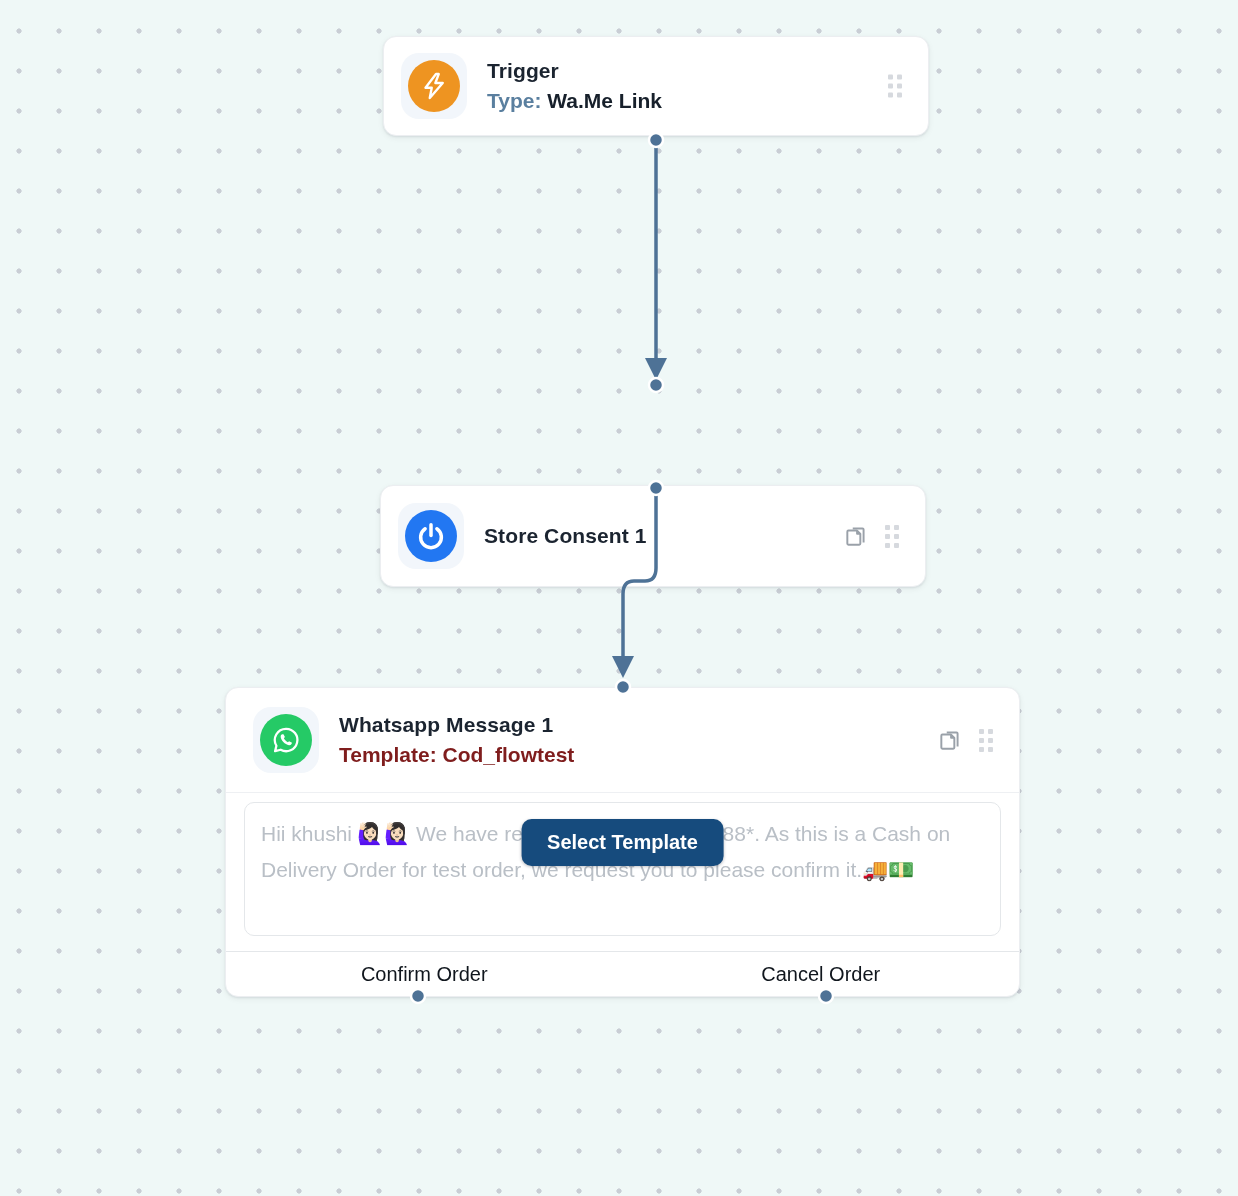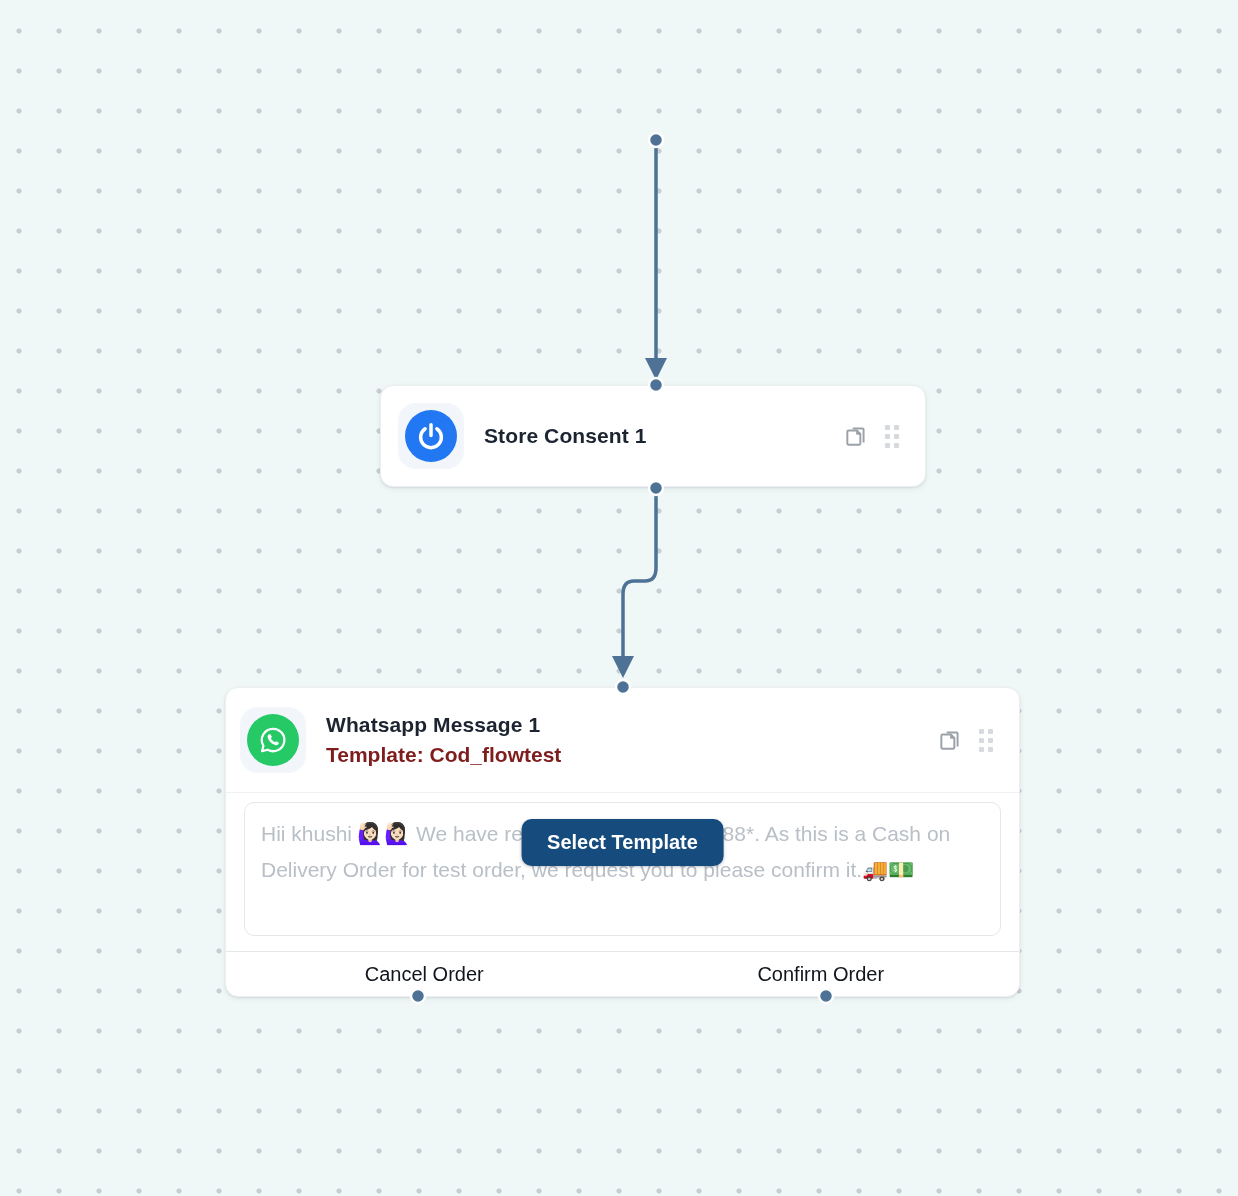--- a/index.html
+++ b/index.html
@@ -59,21 +59,21 @@
   }
   .drag-handle{
     display:grid;grid-template-columns:5px 5px;grid-auto-rows:5px;
     gap:4px;cursor:grab;
   }
   .drag-handle i{background:#d6d9de;border-radius:1px;display:block;}
   .copy-btn{width:26px;height:28px;cursor:pointer;display:flex;align-items:center;}
   
   .wa-node{display:flex;flex-direction:column;}
   .wa-header{
-    height:104px;padding-left:14px;
+    height:104px;padding-left:27px;
     border-bottom:1px solid #eef0f3;
     display:flex;align-items:center;position:relative;
     flex:0 0 auto;
   }
   .wa-body{position:relative;flex:1 1 auto;}
   .msg-preview{
     margin:9px 18px 0;height:134px;box-sizing:border-box;
     border:1px solid #e4e7ea;border-radius:10px;
     padding:13px 16px;overflow:hidden;
     font-size:21px;line-height:36px;color:#b9bfc6;
@@ -111,20 +111,46 @@
     <g fill="#4e7296" stroke="#ffffff" stroke-width="2.5">
       <circle cx="656" cy="140" r="7"></circle>
       <circle cx="656" cy="385" r="7"></circle>
       <circle cx="656" cy="488" r="7"></circle>
       <circle cx="623" cy="687" r="7"></circle>
       <circle cx="418" cy="996" r="7"></circle>
       <circle cx="826" cy="996" r="7"></circle>
     </g>
   </svg>
 
+  <div class="node node-header" style="left:383px;top:36px;width:546px;height:100px;padding-left:17px;">
+    <div class="icon-tile">
+      <div class="icon-circle" style="background:#ee9421;">
+        <svg width="30" height="30" viewBox="0 0 24 24" fill="none" stroke="#ffffff" stroke-width="1.9" stroke-linejoin="round">
+          <path d="M13.6 2.4 L5.2 13.4 L10.2 13.4 L8.6 21.6 L19 9.6 L13.1 9.6 L15.8 2.4 Z"></path>
+        </svg>
+      </div>
+    </div>
+    <div class="node-titles">
+      <div class="node-title">Trigger</div>
+      <div class="node-subtitle">
+        <span class="sub-label">Type:</span>
+        <span class="sub-value">Wa.Me Link</span>
+      </div>
+    </div>
+    <div class="right-tools">
+      <div class="drag-handle">
+        <i></i>
+          <i></i>
+          <i></i>
+          <i></i>
+          <i></i>
+          <i></i>
+      </div>
+    </div>
+  </div>
 
   <div class="node node-header" style="left:380px;top:385px;width:546px;height:102px;padding-left:17px;">
     <div class="icon-tile">
       <div class="icon-circle" style="background:#2277f2;">
         <svg width="30" height="30" viewBox="0 0 24 24" fill="none" stroke="#ffffff" stroke-width="2.8" stroke-linecap="round">
           <path d="M7.3 6.2 A 8.3 8.3 0 1 0 16.7 6.2"></path>
           <line x1="12" y1="3" x2="12" y2="11.5"></line>
         </svg>
       </div>
     </div>
@@ -185,18 +211,18 @@
         </div>
       </div>
     </div>
 
     <div class="wa-body">
       <div class="msg-preview">Hii khushi 🙋🏻‍♀️🙋🏻‍♀️ We have received your order *5588*. As this is a Cash on Delivery Order for test order, we request you to please confirm it.🚚💵</div>
       <button class="select-template-btn">Select Template</button>
     </div>
 
     <div class="wa-footer">
+      <div class="quick-reply">Confirm Order</div>
       <div class="quick-reply">Cancel Order</div>
-      <div class="quick-reply">Confirm Order</div>
     </div>
   </div>
 
 </div>
 
 </body></html>

